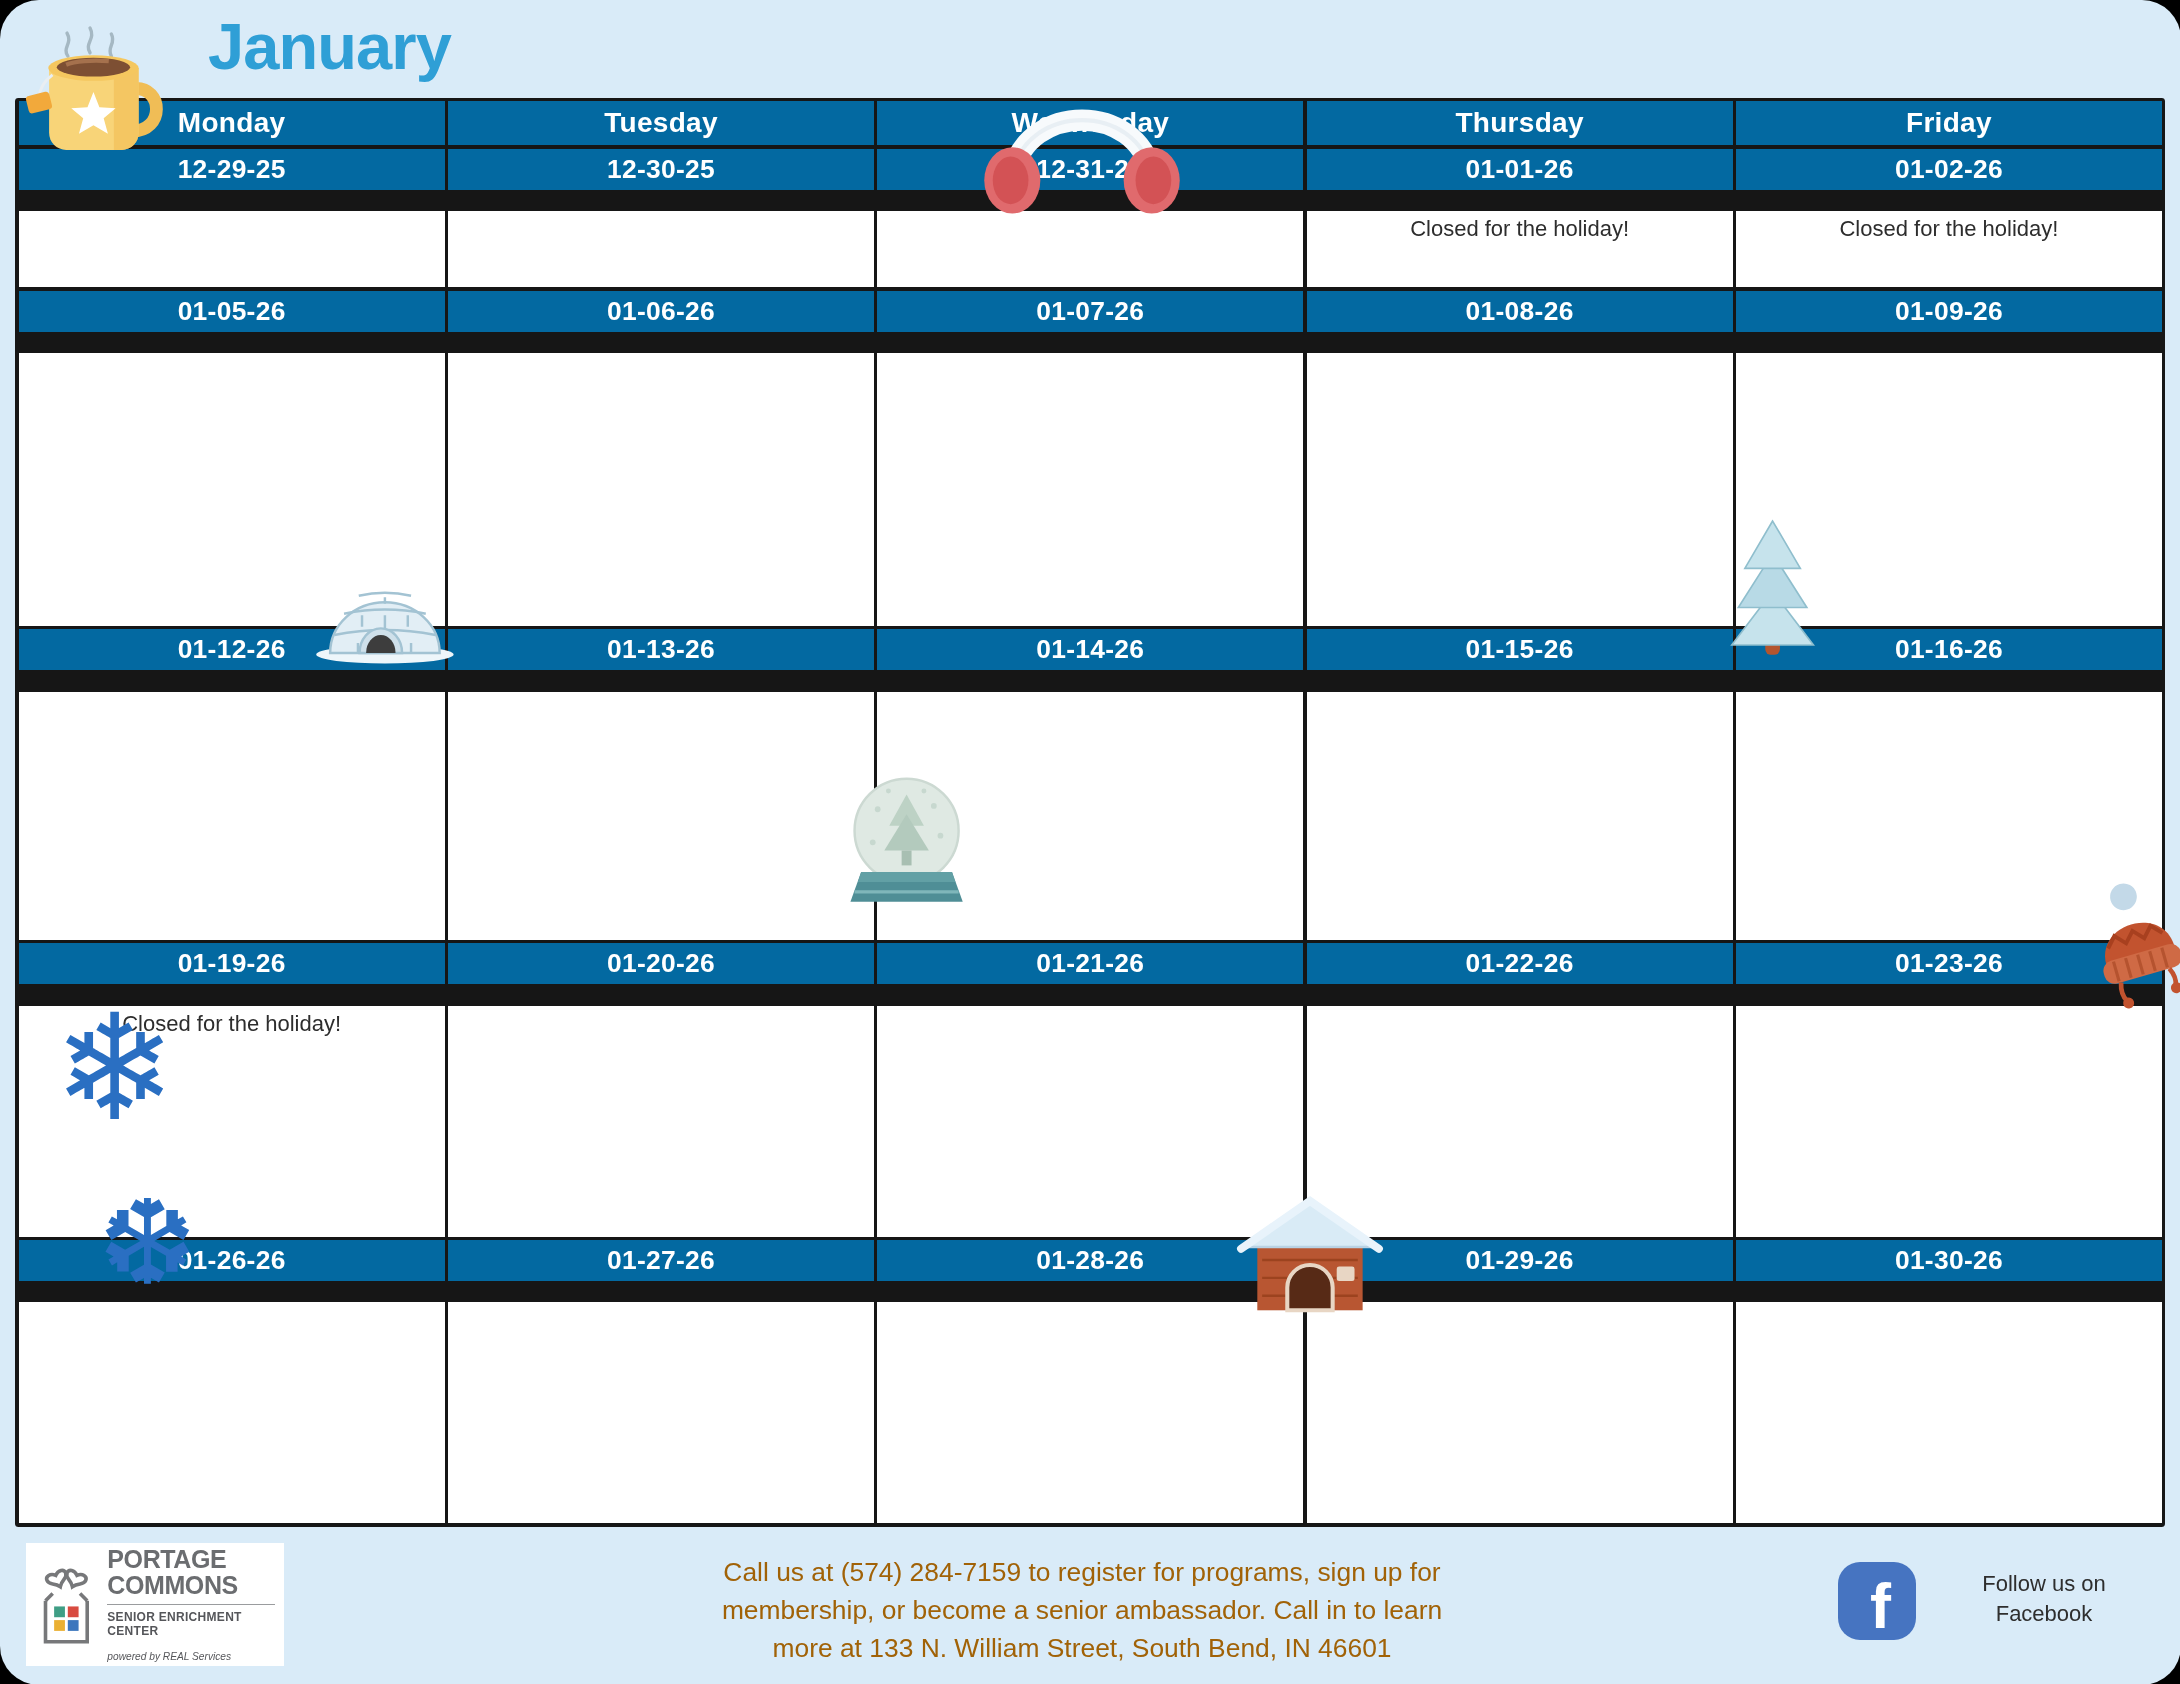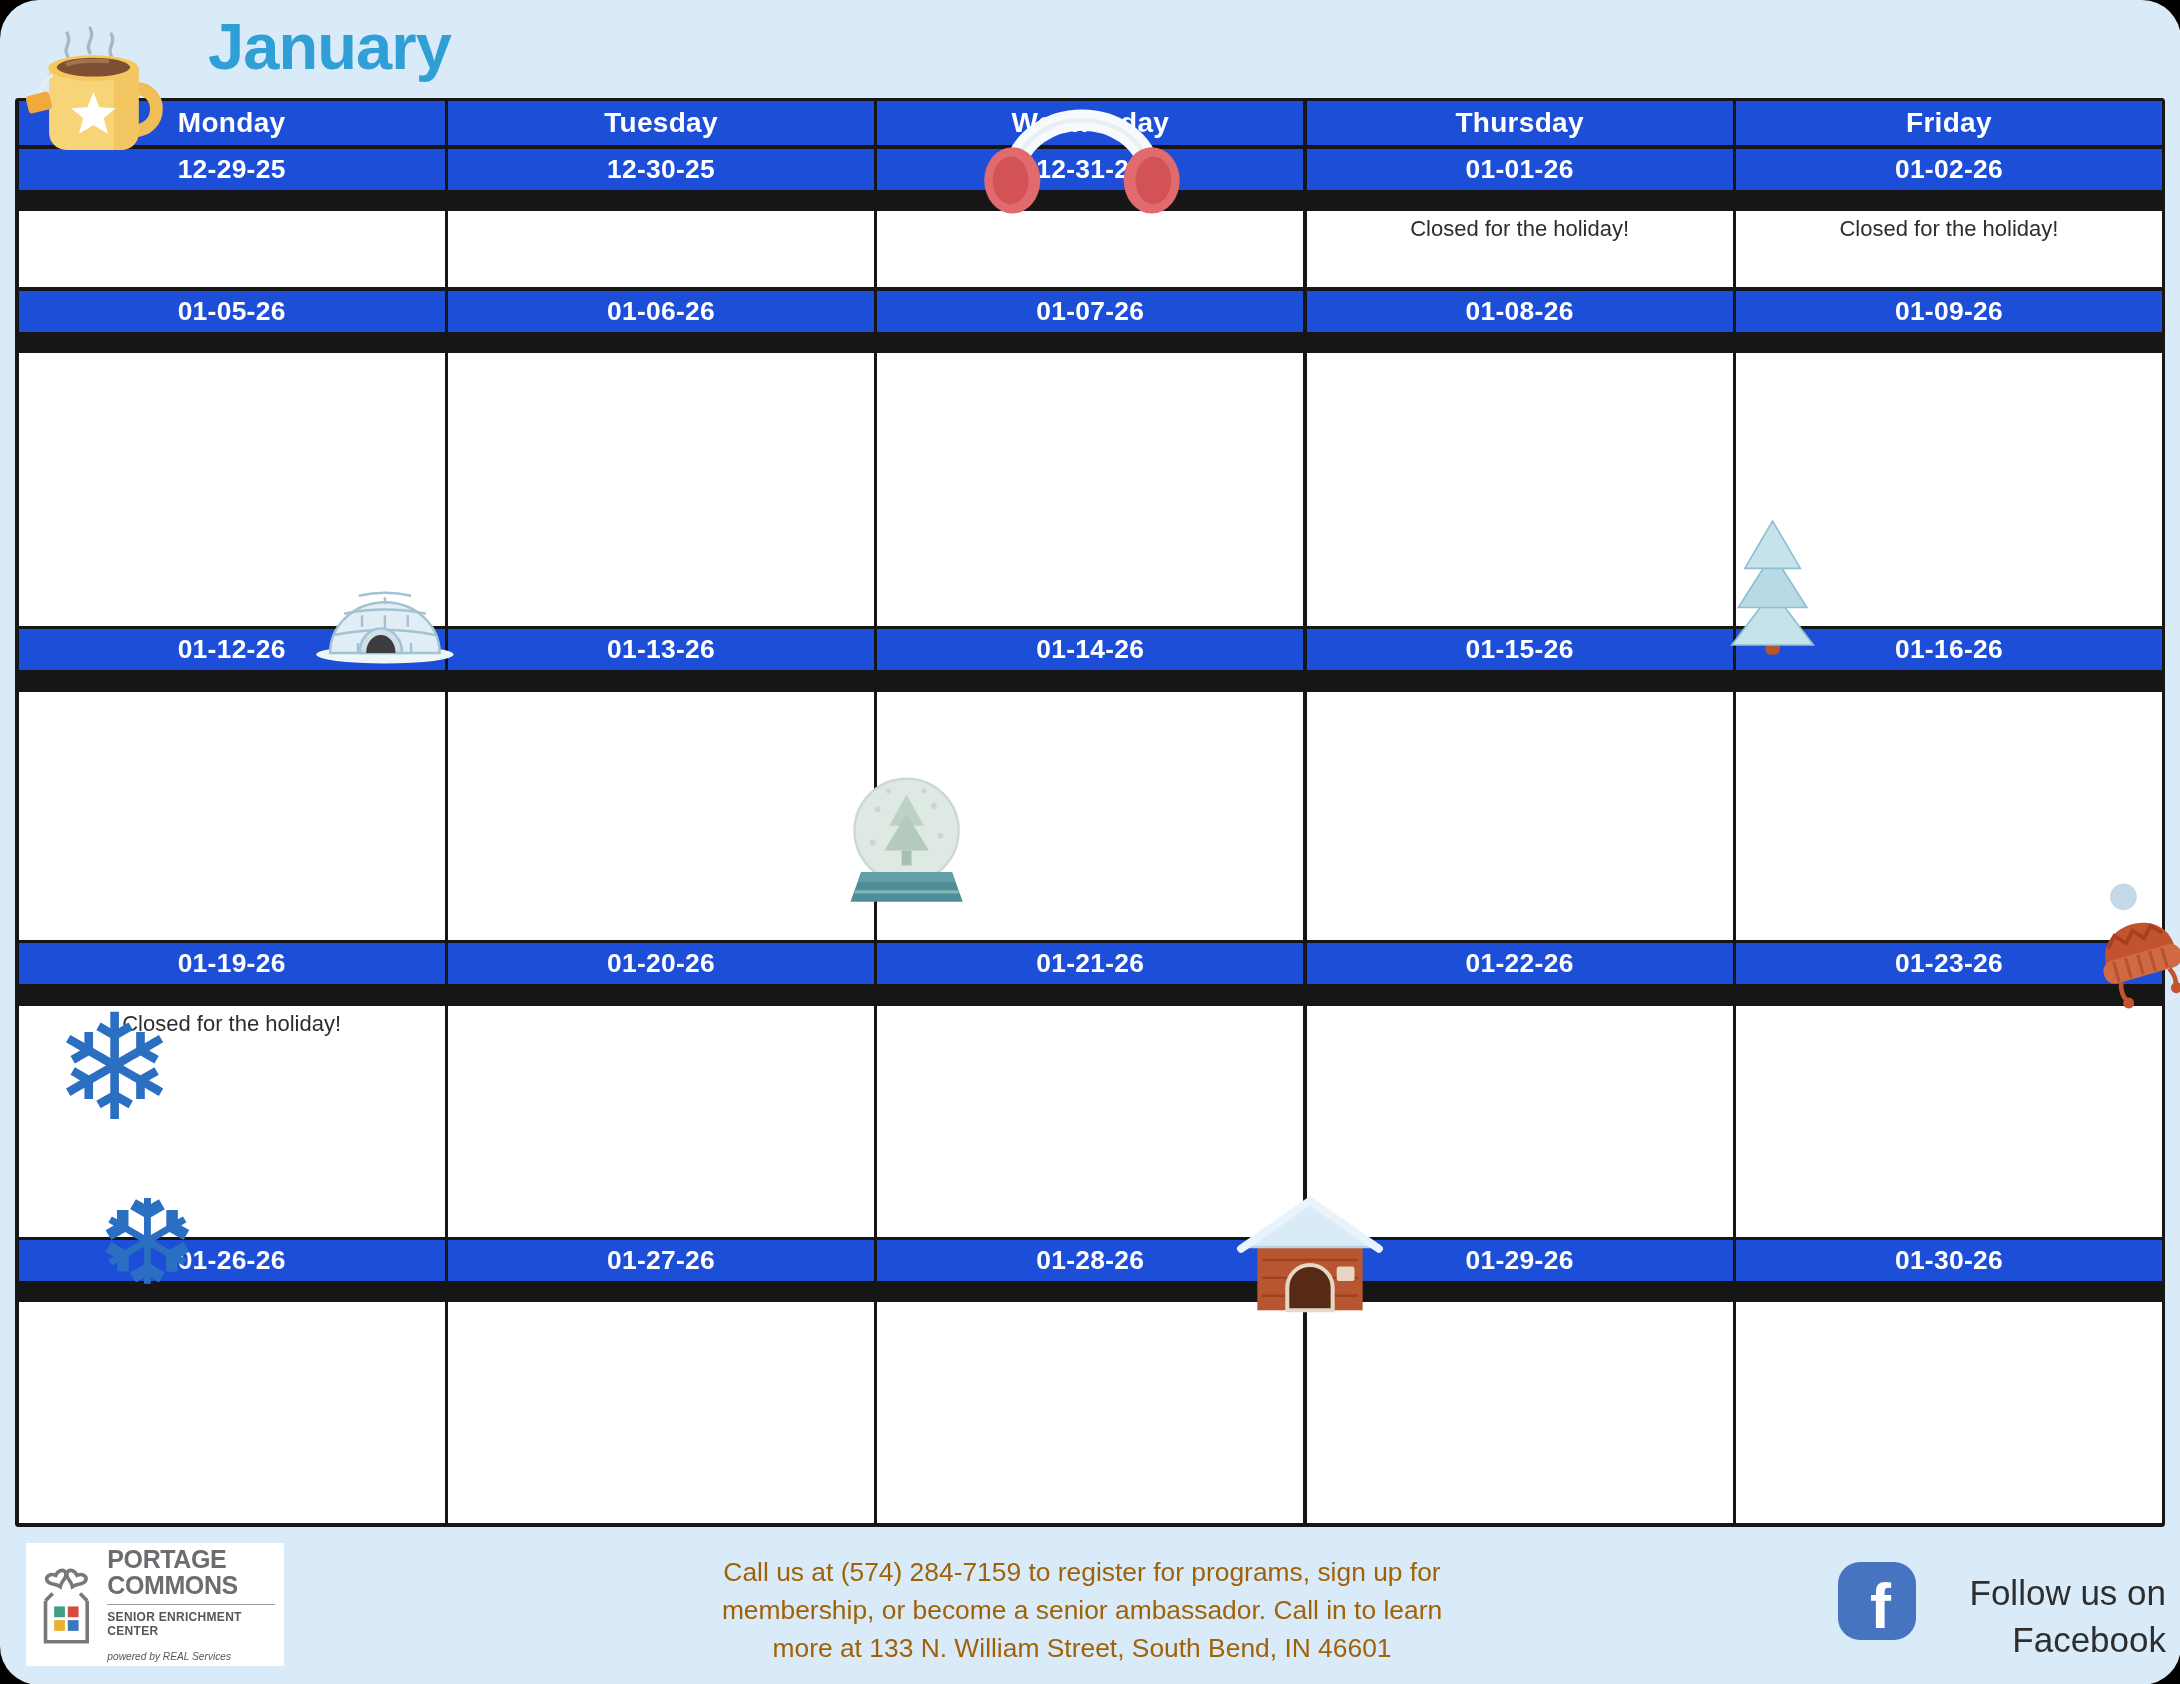--- a/index.html
+++ b/index.html
@@ -5,37 +5,37 @@
   html,body{margin:0;padding:0;background:#000;}
   body{width:2181px;height:1685px;position:relative;font-family:"Liberation Sans",sans-serif;}
   .page{position:absolute;inset:0;background:#d9ebf8;border-radius:39px;overflow:hidden;}
   .title{position:absolute;left:208px;top:8.5px;font-size:65px;font-weight:700;letter-spacing:-0.9px;color:#2f9fd6;}
   .grid{
     position:absolute;left:15.3px;top:98px;width:2150px;
     display:grid;grid-template-columns:repeat(5,1fr);
     grid-template-rows:44px 41px 94px 41px 291px 41px 266px 41px 249px 41px 239px;
     gap:3.4px;background:#161616;padding:3.4px;border-radius:3.4px;box-sizing:border-box;
   }
-  .bar{background:#1d4ed8;color:#fff;font-weight:700;display:flex;align-items:center;justify-content:center;letter-spacing:0.3px;}
+  .bar{background:#0369a1;color:#fff;font-weight:700;display:flex;align-items:center;justify-content:center;letter-spacing:0.3px;}
   .bar.day{font-size:28px;}
   .bar.date{font-size:26.4px;}
   .cell{background:#fff;display:flex;flex-direction:column;justify-content:flex-start;align-items:center;padding:5.1px 13.6px;position:relative;box-sizing:border-box;margin-top:18px;}
   .closed{font-size:22px;color:#2d2d2d;text-align:center;}
   .deco{position:absolute;z-index:6;pointer-events:none;}
   .snowflake{color:#2a6fc2;font-family:"DejaVu Sans",sans-serif;line-height:1;}
   
   .logo-box{position:absolute;left:25.6px;top:1543px;width:258px;height:123px;background:#fff;display:flex;align-items:center;gap:8.5px;padding:6.8px 8.5px;box-sizing:border-box;z-index:6;}
   .logo-text{display:flex;flex-direction:column;}
   .logo-text .l1{font-size:25px;font-weight:700;color:#6b6d70;line-height:1.02;letter-spacing:-0.4px;}
   .logo-text .l2{font-size:12px;font-weight:700;color:#55565a;letter-spacing:0.3px;margin-top:5.1px;border-top:1.3px solid #9a9c9e;padding-top:5.1px;}
   .logo-text .l3{font-size:10.2px;font-style:italic;color:#55565a;margin-top:13px;}
   .contact{position:absolute;left:477px;top:1554px;width:1210px;text-align:center;font-size:26.4px;color:#a16207;line-height:1.43;z-index:6;}
   .fb-icon{position:absolute;left:1838px;top:1562px;width:78px;height:78px;border-radius:22px;background:#4674c1;color:#fff;display:flex;align-items:center;justify-content:center;font-size:63px;font-weight:700;z-index:6;}
   .fb-icon span{transform:translate(3.4px,5.1px);}
-  .fb-label{position:absolute;left:1922px;top:1569px;width:244px;text-align:right;font-size:35px;color:#2e2e2e;line-height:1.35;z-index:6;}
+  .fb-label{position:absolute;left:1922px;top:1569px;width:244px;text-align:center;font-size:22px;color:#2e2e2e;line-height:1.35;z-index:6;}
 </style>
 </head>
 <body>
 
 <div class="page">
 
   <div class="title">January</div>
 
   <div id="calendar-grid" class="grid">
       <div class="bar day">Monday</div>

